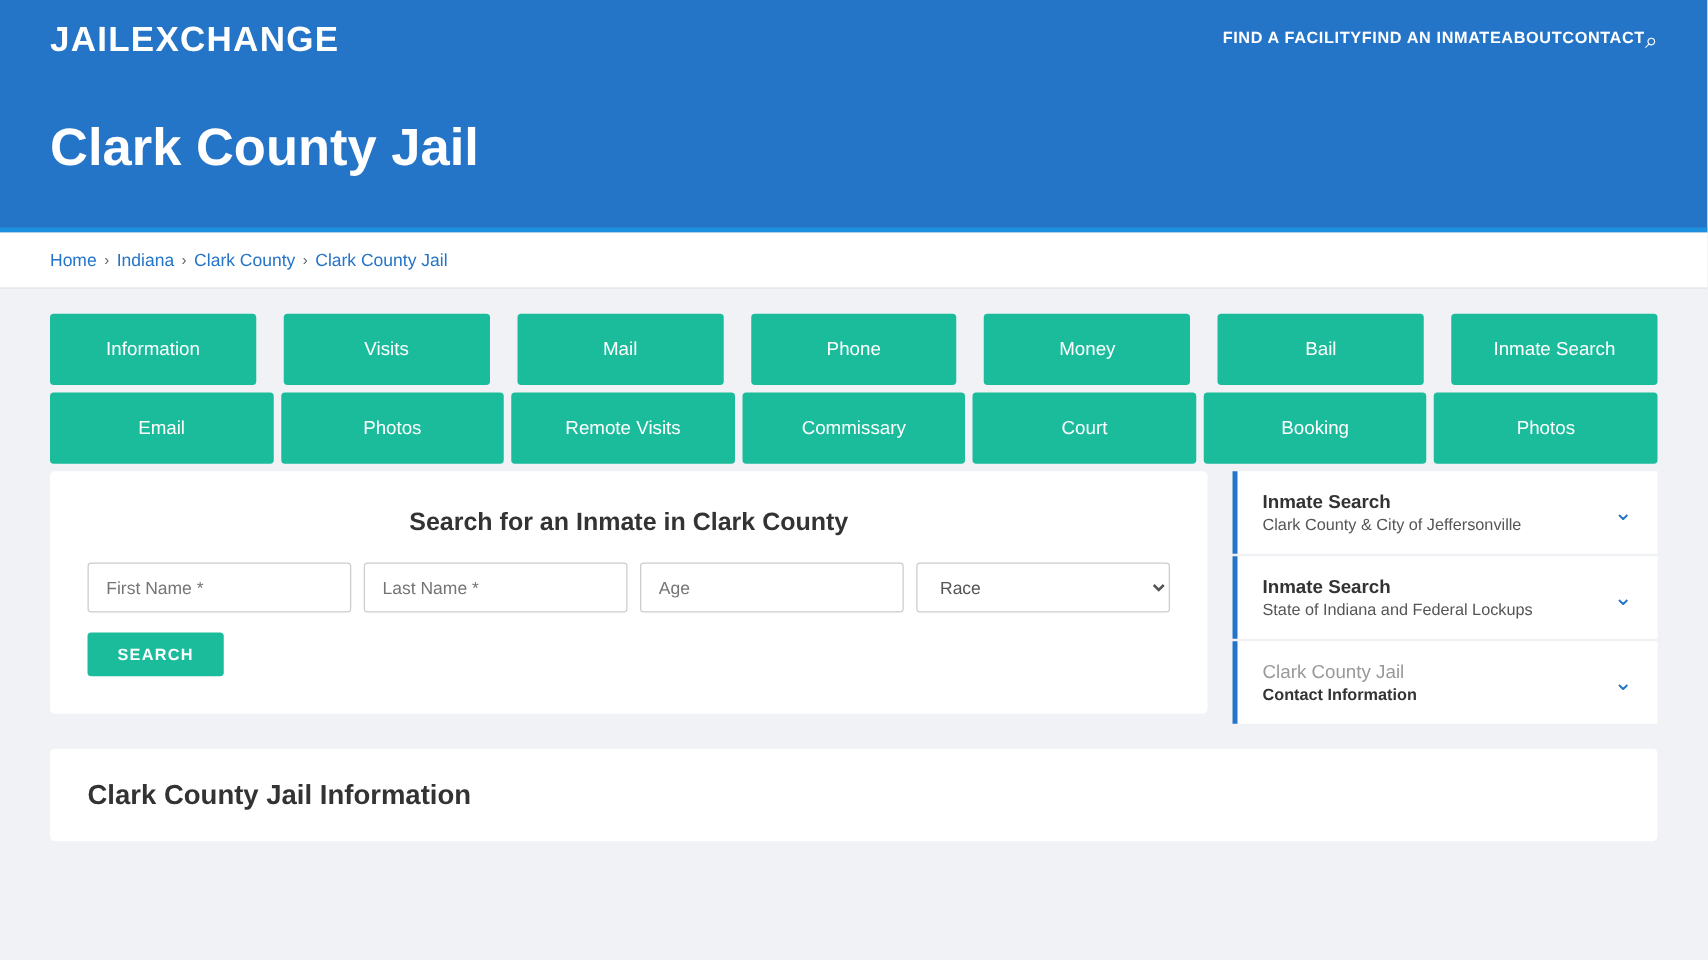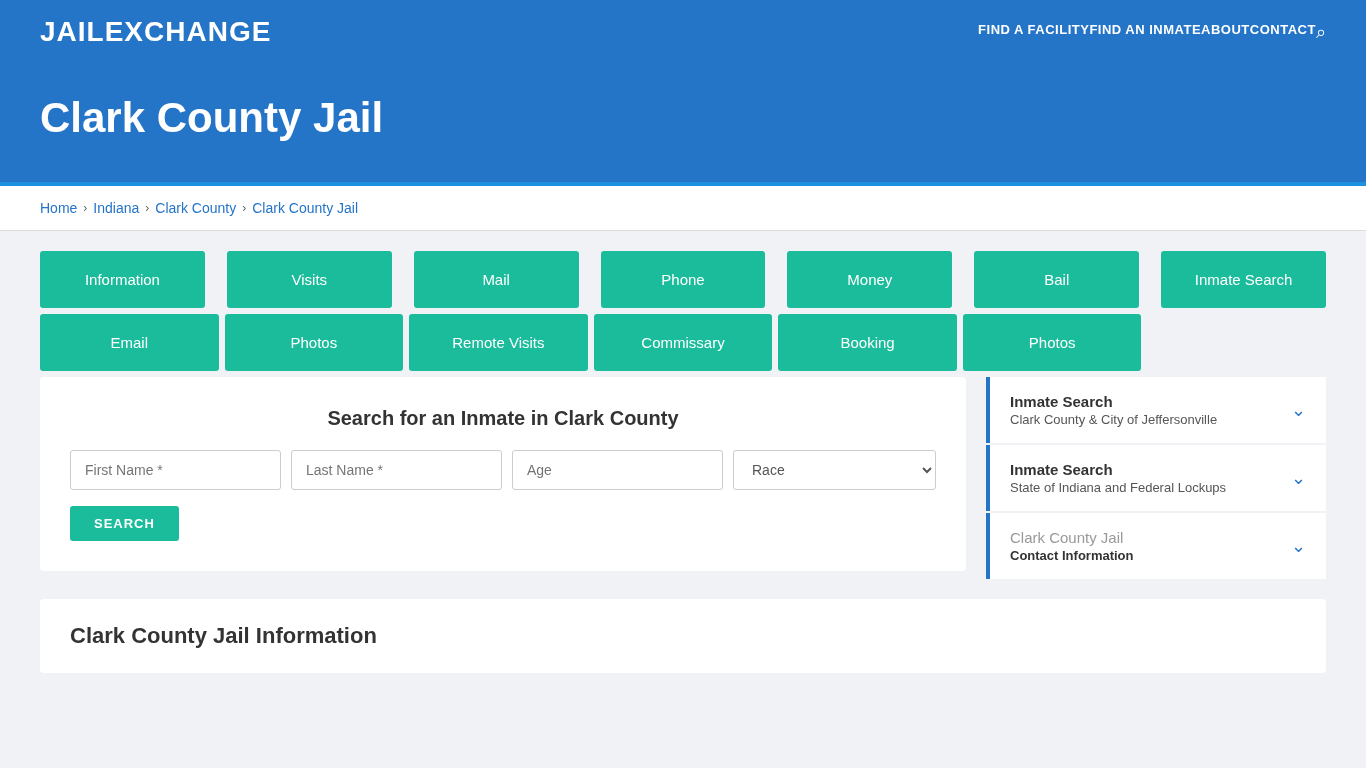--- a/index.html
+++ b/index.html
@@ -284,20 +284,21 @@
     <button class="grid-btn">Money</button>
     <button class="grid-btn">Bail</button>
     <button class="grid-btn">Inmate Search</button>
   </div>
 
   <div class="button-grid-row2">
     <button class="grid-btn">Email</button>
     <button class="grid-btn">Photos</button>
     <button class="grid-btn">Remote Visits</button>
     <button class="grid-btn">Commissary</button>
+    <button class="grid-btn">Court</button>
     <button class="grid-btn">Booking</button>
     <button class="grid-btn">Photos</button>
   </div>
 
 
   <div class="main-columns">
 
     <div class="search-box">
       <div class="search-box-title">Search for an Inmate in Clark County</div>
       <div class="search-fields">

